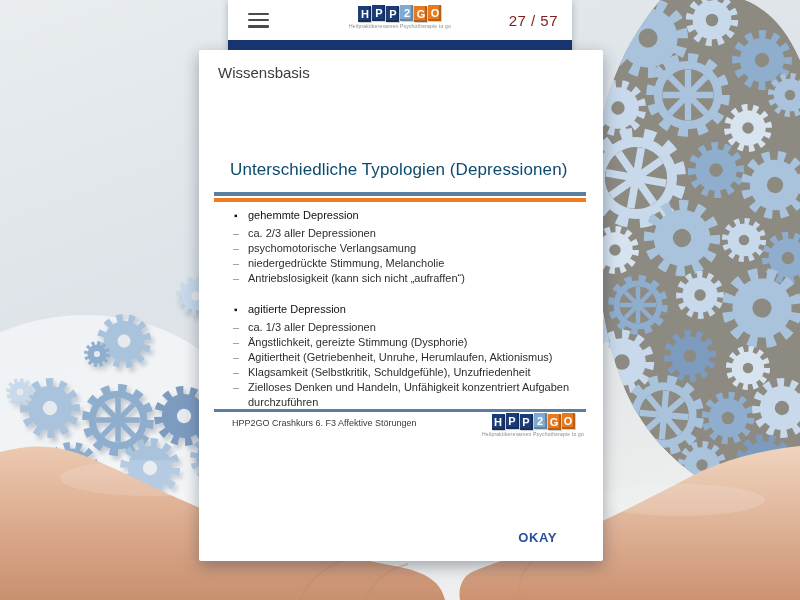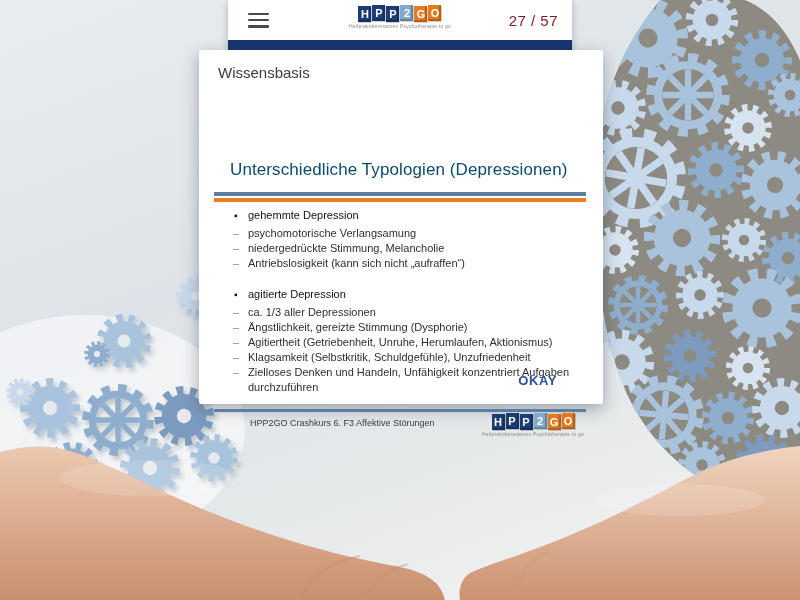--- a/index.html
+++ b/index.html
@@ -23,21 +23,21 @@
   .logo{position:absolute;left:50%;top:6px;transform:translateX(-50%);text-align:center;}
   .logo .tiles{display:flex;gap:1px;justify-content:center;}
   .tile{width:13px;height:16px;display:flex;align-items:center;justify-content:center;
         color:#fff;font-weight:bold;font-size:11px;
         box-shadow:inset -2px -2px 0 rgba(0,0,0,.22), 1px 1px 0 rgba(0,0,0,.18);}
   .tile:nth-child(even){transform:translateY(-1px);}
   .t-b{background:#1c3c77;} .t-l{background:#7fa9d0;} .t-o{background:#e87a1e;}
   .tagline{font-size:5px;color:#8a8a8a;margin-top:1px;white-space:nowrap;letter-spacing:.2px;}
 
   
-  .dialog{position:absolute;left:199px;top:50px;width:404px;height:354px;background:#ffffff;
+  .dialog{position:absolute;left:199px;top:50px;width:404px;height:511px;background:#ffffff;
           border-radius:2px;box-shadow:0 5px 16px rgba(35,45,65,.38);}
   .dlg-title{position:absolute;left:19px;top:14px;font-size:15px;color:#3b3b3b;}
 
   .slide{position:absolute;left:15px;right:17px;top:46px;bottom:120px;color:#222;}
   .slide-title{position:absolute;left:16px;top:64px;margin:0;font-size:17px;font-weight:400;
                color:#0c4a6e;letter-spacing:.1px;white-space:nowrap;}
   .rule-b{position:absolute;left:0;right:0;top:96px;height:4px;background:#5a7da0;}
   .rule-o{position:absolute;left:0;right:0;top:101.5px;height:4px;background:#ee7d22;}
 
   .content{position:absolute;left:0;right:4px;top:110px;}
@@ -45,21 +45,21 @@
   .sec-h{position:relative;padding-left:34px;font-weight:normal;font-size:11px;color:#111;
          margin-bottom:2px;line-height:18px;}
   .sec-h::before{content:"▪";position:absolute;left:20px;top:1px;font-size:10px;color:#111;}
   .item{position:relative;padding-left:34px;font-size:11px;line-height:15px;color:#2e2e2e;
         white-space:pre-line;}
   .item::before{content:"–";position:absolute;left:19px;color:#8a8a8a;}
 
   .sfooter-rule{position:absolute;left:0;right:0;top:313px;height:2.5px;background:#5a7da0;}
   .sfooter{position:absolute;left:18px;right:2px;top:318px;display:flex;
            justify-content:space-between;align-items:flex-start;}
-  .sfooter-text{font-size:9px;color:#3a3a3a;margin-top:4px;margin-left:18px;}
+  .sfooter-text{font-size:9px;color:#3a3a3a;margin-top:4px;}
   .logo.inslide{position:static;transform:none;}
 
   .okay{position:absolute;right:40px;bottom:12px;background:none;border:none;cursor:pointer;
         color:#2b4f9e;font-weight:bold;font-size:13px;letter-spacing:.6px;padding:4px 6px;}
 </style>
 </head>
 <body>
 
 <div class="stage">
 
@@ -259,20 +259,21 @@
     <div class="dlg-title">Wissensbasis</div>
 
     <div class="slide">
       <h1 class="slide-title">Unterschiedliche Typologien (Depressionen)</h1>
       <div class="rule-b"></div>
       <div class="rule-o"></div>
 
       <div class="content">
         <div class="section">
           <div class="sec-h">gehemmte Depression</div>
+          <div class="item">ca. 2/3 aller Depressionen</div>
           <div class="item">psychomotorische Verlangsamung</div>
           <div class="item">niedergedrückte Stimmung, Melancholie</div>
           <div class="item">Antriebslosigkeit (kann sich nicht „aufraffen“)</div>
         </div>
         <div class="section">
           <div class="sec-h">agitierte Depression</div>
           <div class="item">ca. 1/3 aller Depressionen</div>
           <div class="item">Ängstlichkeit, gereizte Stimmung (Dysphorie)</div>
           <div class="item">Agitiertheit (Getriebenheit, Unruhe, Herumlaufen, Aktionismus)</div>
           <div class="item">Klagsamkeit (Selbstkritik, Schuldgefühle), Unzufriedenheit</div>

